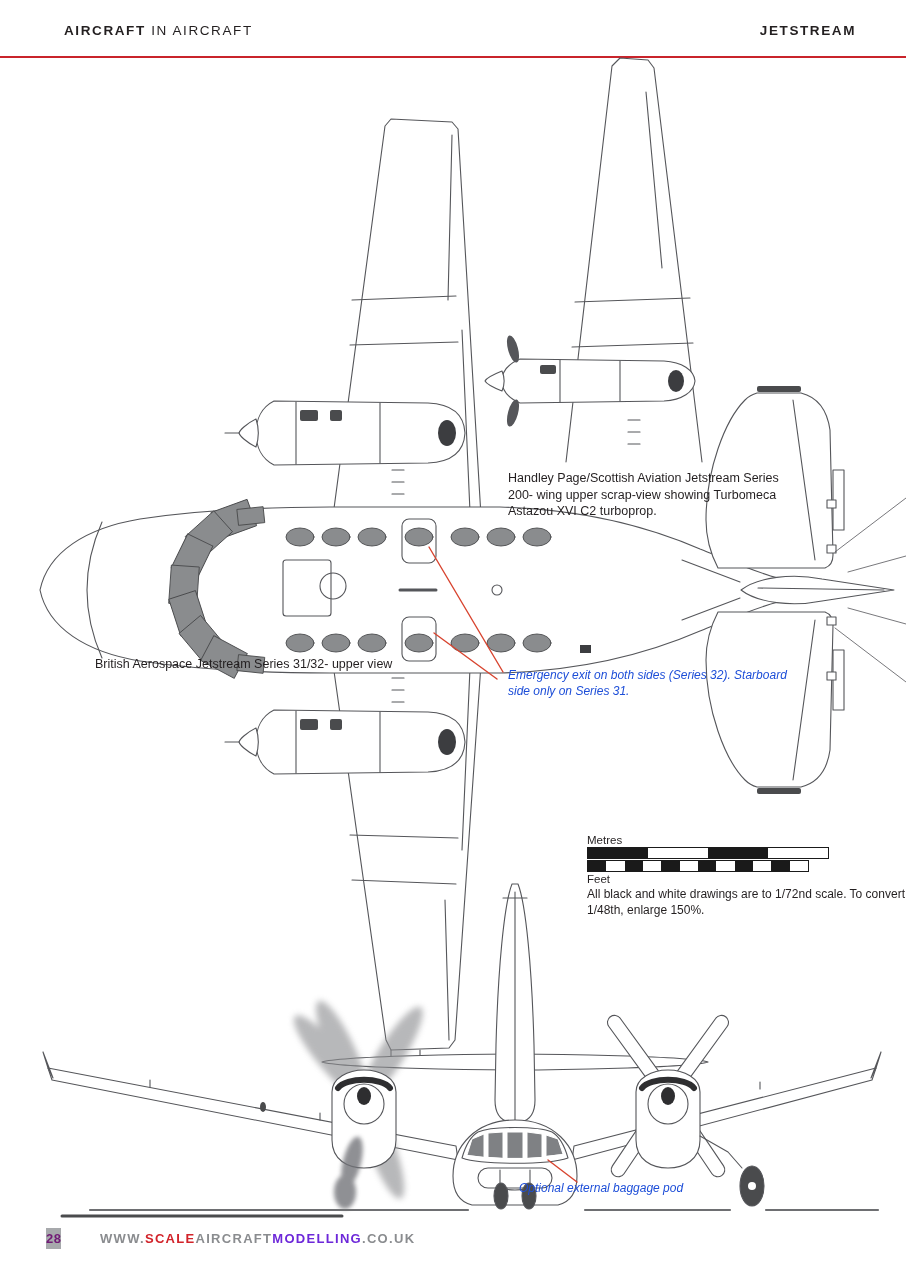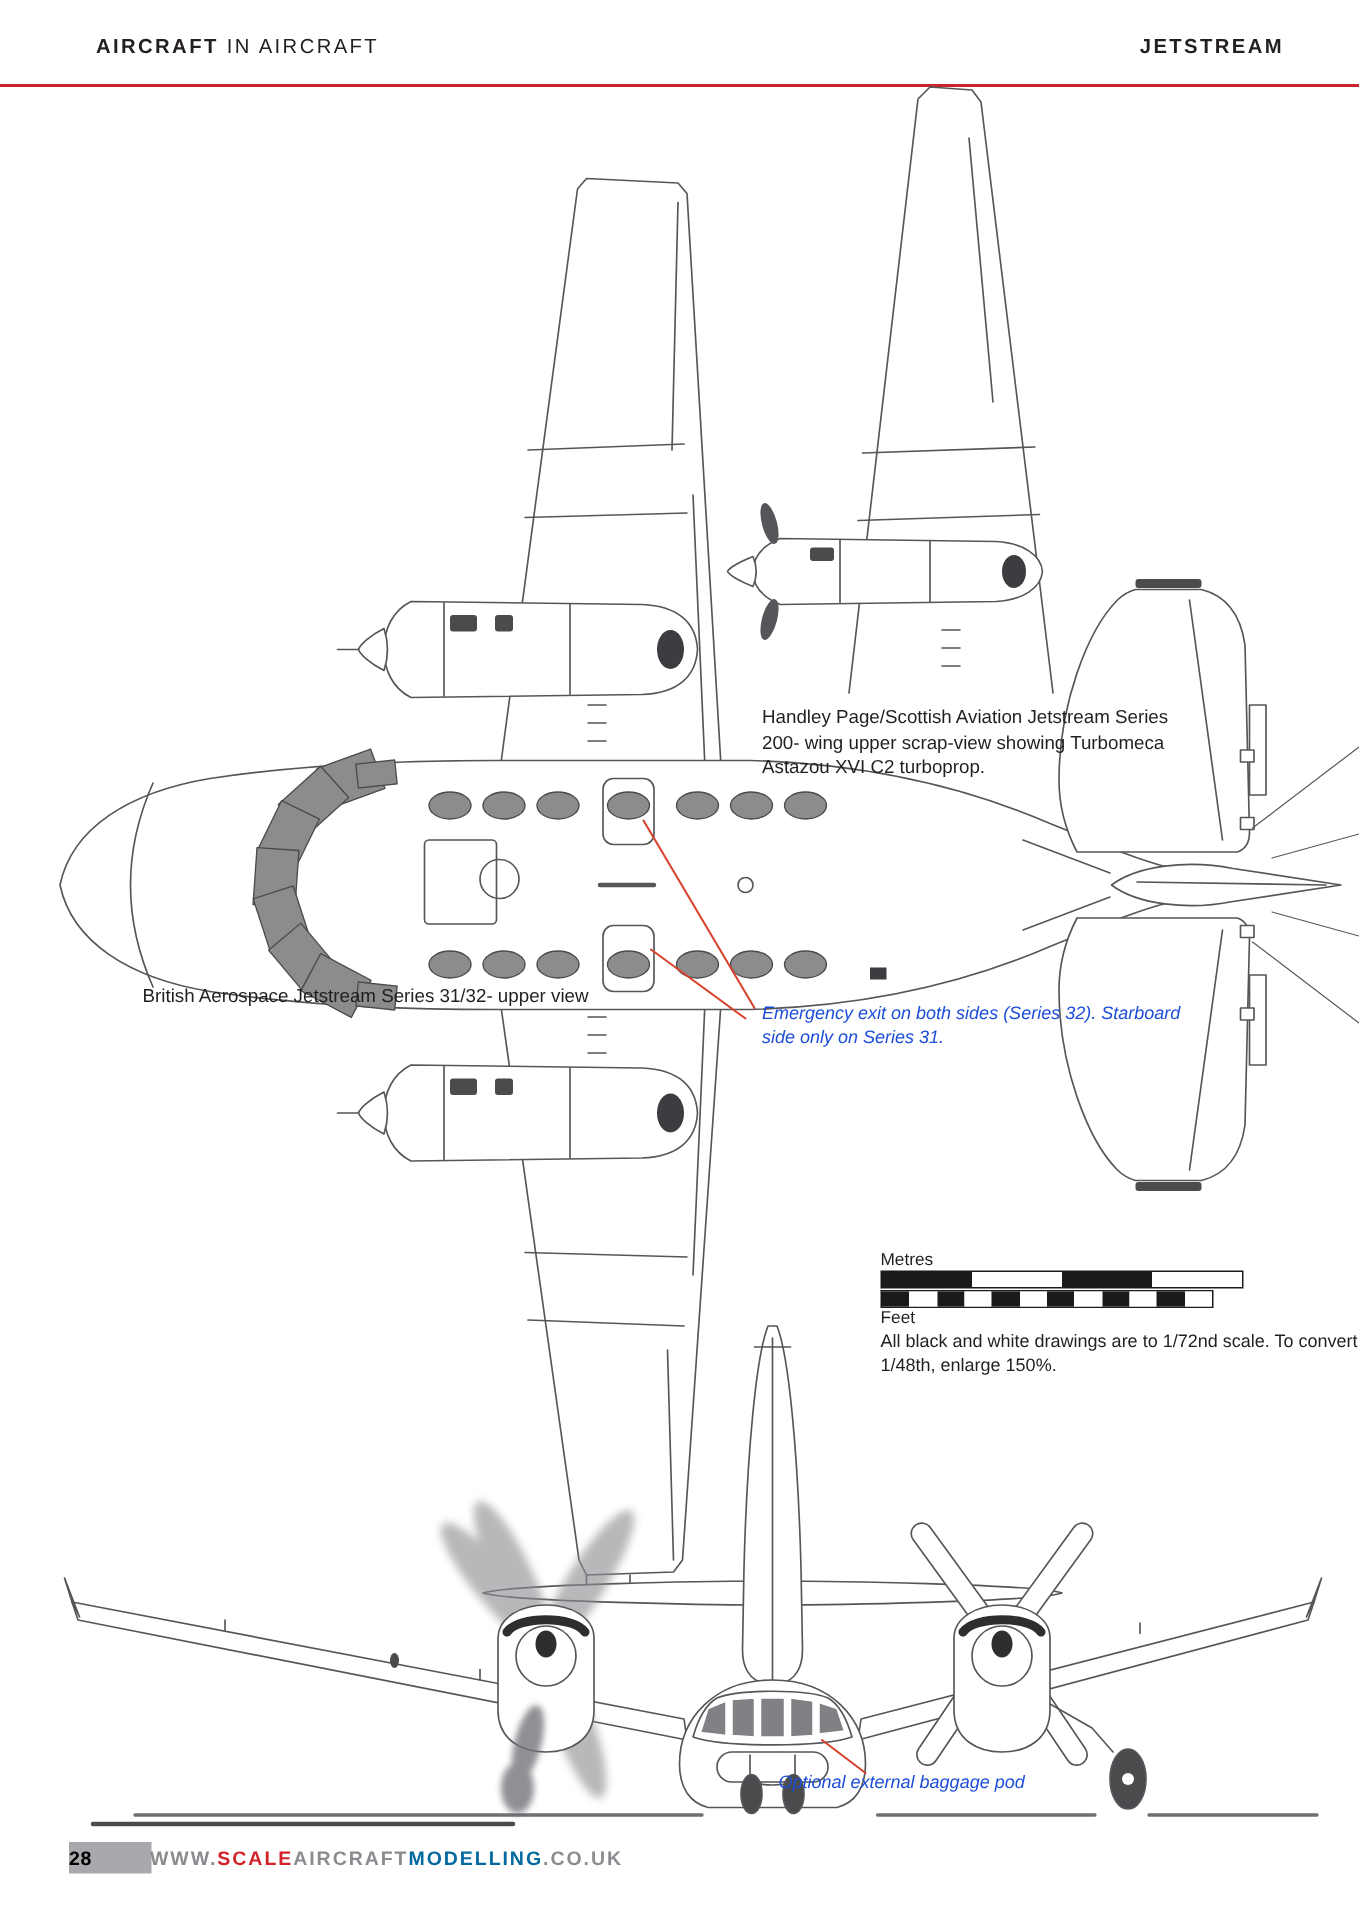--- a/index.html
+++ b/index.html
@@ -22,21 +22,21 @@
   .note-pod{left:519px;top:1181px;width:220px;}
   
   .scaleblock{left:587px;top:834px;width:340px;}
   .sb-label{font-size:11.5px;color:#231f20;}
   .sb-bar{display:flex;border:1.2px solid #1a1a1a;height:10px;margin:1px 0;}
   .sb-bar span{flex:1;}
   .sb-metres{width:240px;}
   .sb-feet{width:220px;}
   .sb-note{font-size:12px;line-height:1.3;margin-top:2px;width:336px;color:#231f20;}
   
-  .pagebox{left:46px;top:1228px;width:55px;height:21px;background:#a7a9ac;color:#000000;
+  .pagebox{left:46px;top:1228px;width:15px;height:21px;background:#a7a9ac;color:#701a75;
            font-weight:700;font-size:13px;text-align:left;line-height:21px;letter-spacing:.5px;}
   .footer-url{left:100px;top:1231px;font-weight:700;font-size:13px;letter-spacing:1.3px;white-space:nowrap;}
   svg{position:absolute;left:0;top:0;}
   .blur3{filter:blur(3px);}
   .blur2{filter:blur(2px);}
 </style>
 </head>
 <body>
 
 <div class="page">
@@ -302,15 +302,15 @@
         <span style="background: rgb(26, 26, 26);"></span>
         <span style="background: rgb(255, 255, 255);"></span>
         <span style="background: rgb(26, 26, 26);"></span>
         <span style="background: rgb(255, 255, 255);"></span>
       </div>
     <div class="sb-label">Feet</div>
     <div class="sb-note">All black and white drawings are to 1/72nd scale. To convert to 1/48th, enlarge 150%.</div>
   </div>
 
   <div class="abs pagebox">28</div>
-  <div class="abs footer-url" id="footer-url"><span style="color: rgb(138, 140, 143);">WWW.</span><span style="color: rgb(210, 35, 42); margin-top: 47px;">SCALE</span><span style="color: rgb(138, 140, 143);">AIRCRAFT</span><span style="color: #0369a1;">MODELLING</span><span style="color: rgb(138, 140, 143);">.CO.UK</span></div>
+  <div class="abs footer-url" id="footer-url"><span style="color: rgb(138, 140, 143);">WWW.</span><span style="color: rgb(210, 35, 42); margin-top: 47px;">SCALE</span><span style="color: rgb(138, 140, 143);">AIRCRAFT</span><span style="color: #6d28d9;">MODELLING</span><span style="color: rgb(138, 140, 143);">.CO.UK</span></div>
 
 </div>
 
 </body></html>

